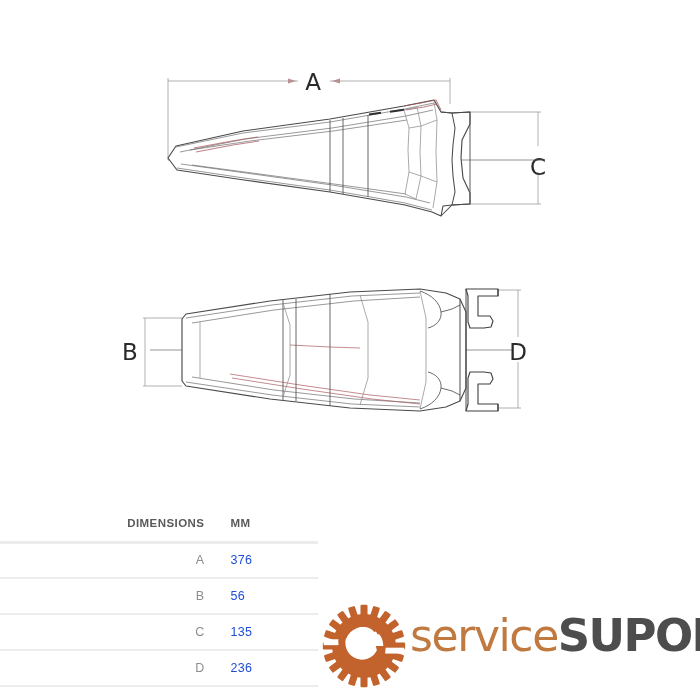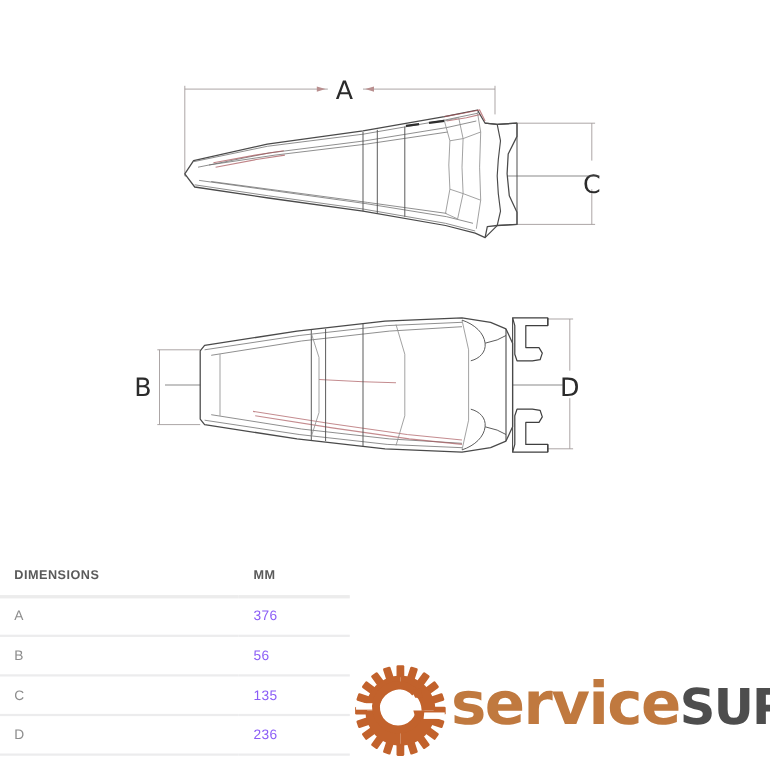--- a/index.html
+++ b/index.html
@@ -46,32 +46,32 @@
     width: 318px;
     border-collapse: collapse;
     font-size: 11.5px;
   }
   #dimensions-table tr {
     height: 36px;
   }
   #dimensions-table th,
   #dimensions-table td {
     padding: 0 13px;
-    text-align: left;
+    text-align: right;
     vertical-align: middle;
     border-bottom: 2px solid #ececed;
   }
   #dimensions-table th {
     color: #5a5a5a;
     font-weight: bold;
     letter-spacing: 0.45px;
     font-size: 11.5px;
   }
   #dimensions-table td {
-    color: #8b5cf6;
+    color: #1d4ed8;
     font-weight: normal;
     letter-spacing: 0.3px;
     font-size: 12.5px;
   }
   #dimensions-table .col-val {
     text-align: left;
   }
   #dimensions-table thead th {
     border-bottom: 3px solid #ececec;
   }
@@ -94,24 +94,24 @@
   }
   #logo-wordmark {
     position: absolute;
     left: 88px;
     top: 11px;
     white-space: nowrap;
     line-height: 1;
   }
   .word-service {
     font-family: "DejaVu Sans", sans-serif;
-    font-size: 54px;
+    font-size: 44px;
     color: #c0793f;
     letter-spacing: -1.4px;
-    font-weight: 700;
+    font-weight: 400;
   }
   .word-suport {
     font-family: "DejaVu Sans", sans-serif;
     font-size: 45px;
     color: #4d4d4d;
     font-weight: bold;
     letter-spacing: -1.6px;
   }
   #logo-tagline {
     position: absolute;

